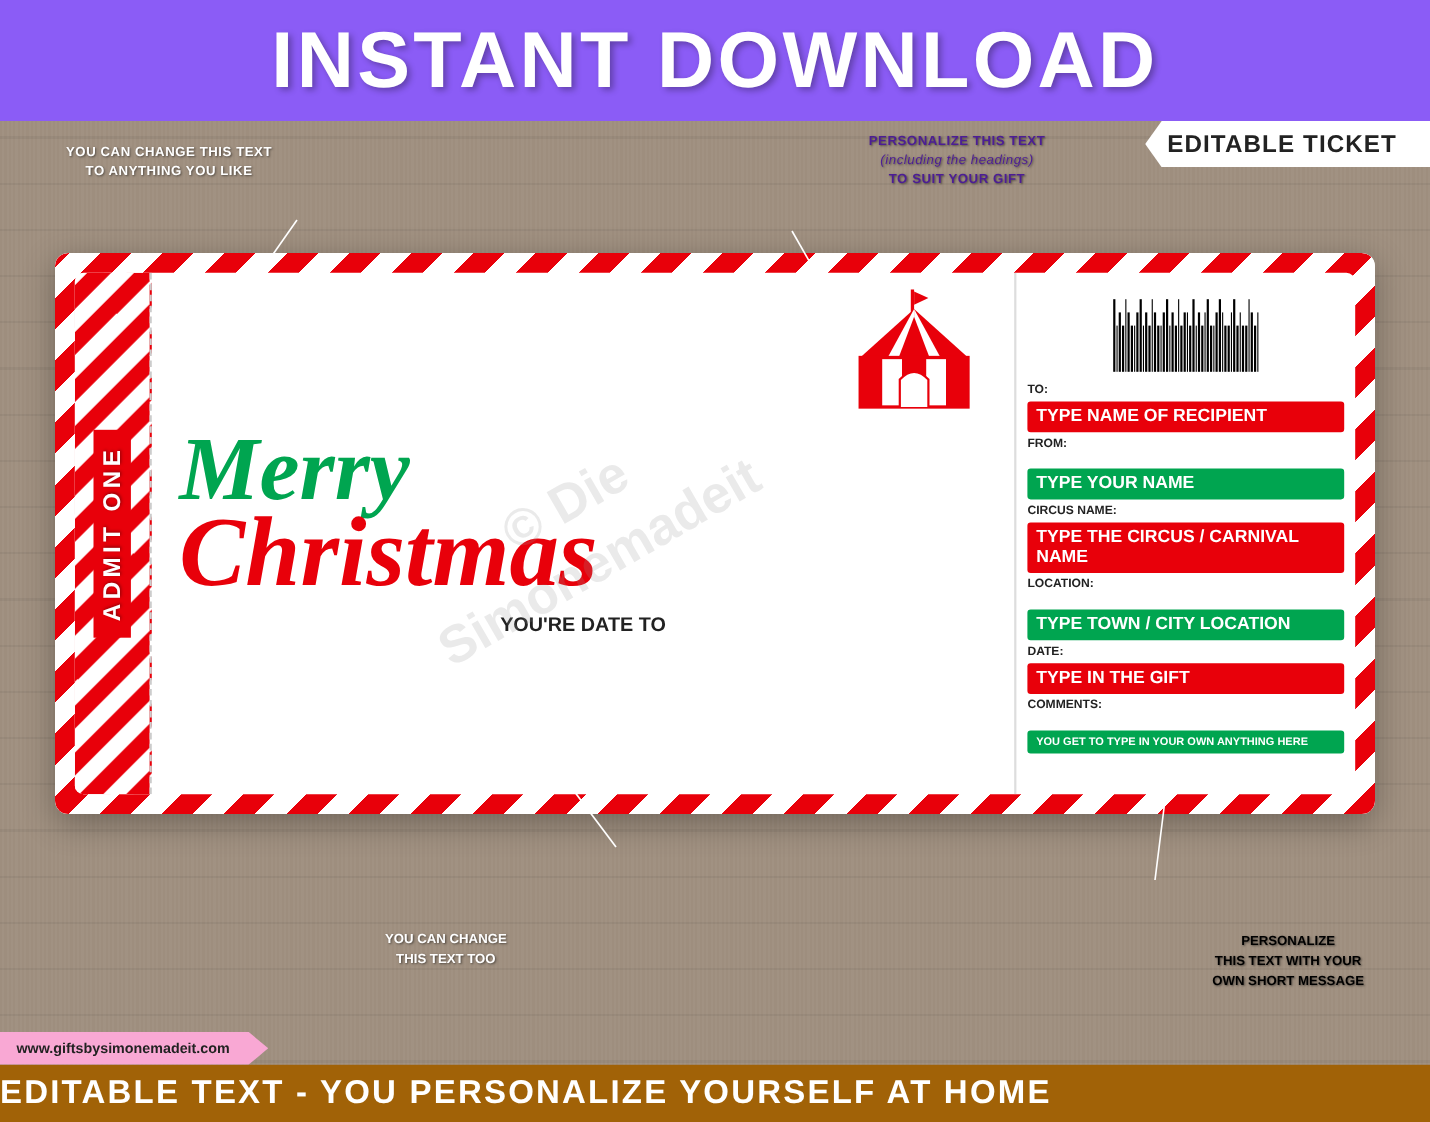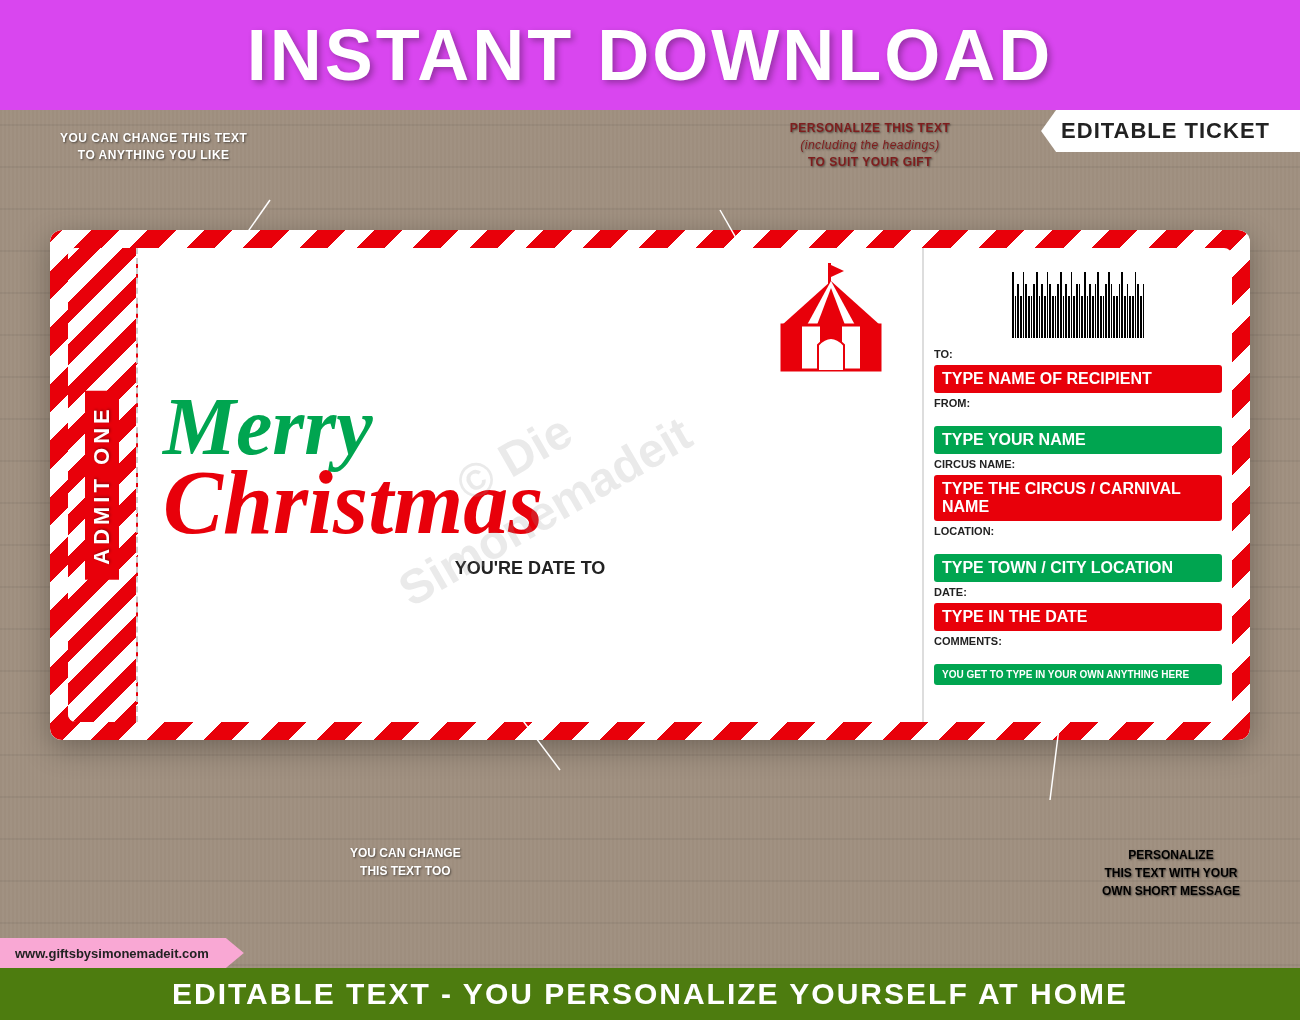--- a/index.html
+++ b/index.html
@@ -33,21 +33,21 @@
       );
     }
 
     
     .top-banner {
       position: absolute;
       top: 0;
       left: 0;
       right: 0;
       height: 110px;
-      background: #d946ef;
+      background: #8b5cf6;
       display: flex;
       align-items: center;
       justify-content: center;
     }
     .top-banner-text {
       color: white;
       font-size: 72px;
       font-weight: 900;
       letter-spacing: 3px;
       text-shadow: 3px 3px 6px rgba(0,0,0,0.3);
@@ -322,24 +322,24 @@
       color: #222;
     }
 
     
     .bottom-banner {
       position: absolute;
       bottom: 0;
       left: 0;
       right: 0;
       height: 52px;
-      background: #4d7c0f;
+      background: #a16207;
       display: flex;
       align-items: center;
-      justify-content: center;
+      justify-content: flex-start;
     }
     .bottom-banner-text {
       color: white;
       font-size: 30px;
       font-weight: 900;
       letter-spacing: 2px;
     }
 
     svg.arrow-svg {
       position: absolute;
@@ -371,21 +371,21 @@
   <polygon points="495,684 505,687 499,697" fill="white"></polygon>
 
   <line x1="1050" y1="800" x2="1060" y2="720" stroke="white" stroke-width="1.5"></line>
   <polygon points="1058,713 1065,722 1055,724" fill="white"></polygon>
 </svg>
 
 <div class="annotation top-left" style="position:absolute;left:60px;top:130px;color:white;font-size:12px;font-weight:700;text-align:center;text-shadow:1px 1px 2px rgba(0,0,0,0.5);line-height:1.4;z-index:6;">
   <span>YOU CAN CHANGE THIS TEXT<br>TO ANYTHING YOU LIKE</span>
 </div>
 
-<div class="annotation top-right" style="position:absolute;left:600px;top:120px;color:#7f1d1d;font-size:12px;font-weight:700;text-align:center;text-shadow:1px 1px 2px rgba(0,0,0,0.5);line-height:1.4;z-index:6;">
+<div class="annotation top-right" style="position:absolute;left:600px;top:120px;color:#4c1d95;font-size:12px;font-weight:700;text-align:center;text-shadow:1px 1px 2px rgba(0,0,0,0.5);line-height:1.4;z-index:6;">
   <span>PERSONALIZE THIS TEXT<br><span style="font-weight:400;font-style:italic">(including the headings)</span><br>TO SUIT YOUR GIFT</span>
 </div>
 
 <div class="ticket-wrapper">
   <div class="ticket">
     <div class="stripe-bg"></div>
     <div class="ticket-inner">
 
       <div class="admit-stub">
         <div class="admit-text">ADMIT ONE</div>
@@ -488,21 +488,21 @@
           <div class="info-label">FROM:</div>
           <div class="info-value green">TYPE YOUR NAME</div>
 
           <div class="info-label">CIRCUS NAME:</div>
           <div class="info-value red">TYPE THE CIRCUS / CARNIVAL NAME</div>
 
           <div class="info-label">LOCATION:</div>
           <div class="info-value green">TYPE TOWN / CITY LOCATION</div>
 
           <div class="info-label">DATE:</div>
-          <div class="info-value red">TYPE IN THE DATE</div>
+          <div class="info-value red">TYPE IN THE GIFT</div>
 
           <div class="info-label">COMMENTS:</div>
           <div class="info-value green" style="font-size:10px;">YOU GET TO TYPE IN YOUR OWN ANYTHING HERE</div>
         </div>
       </div>
 
     </div>
   </div>
 </div>
 

